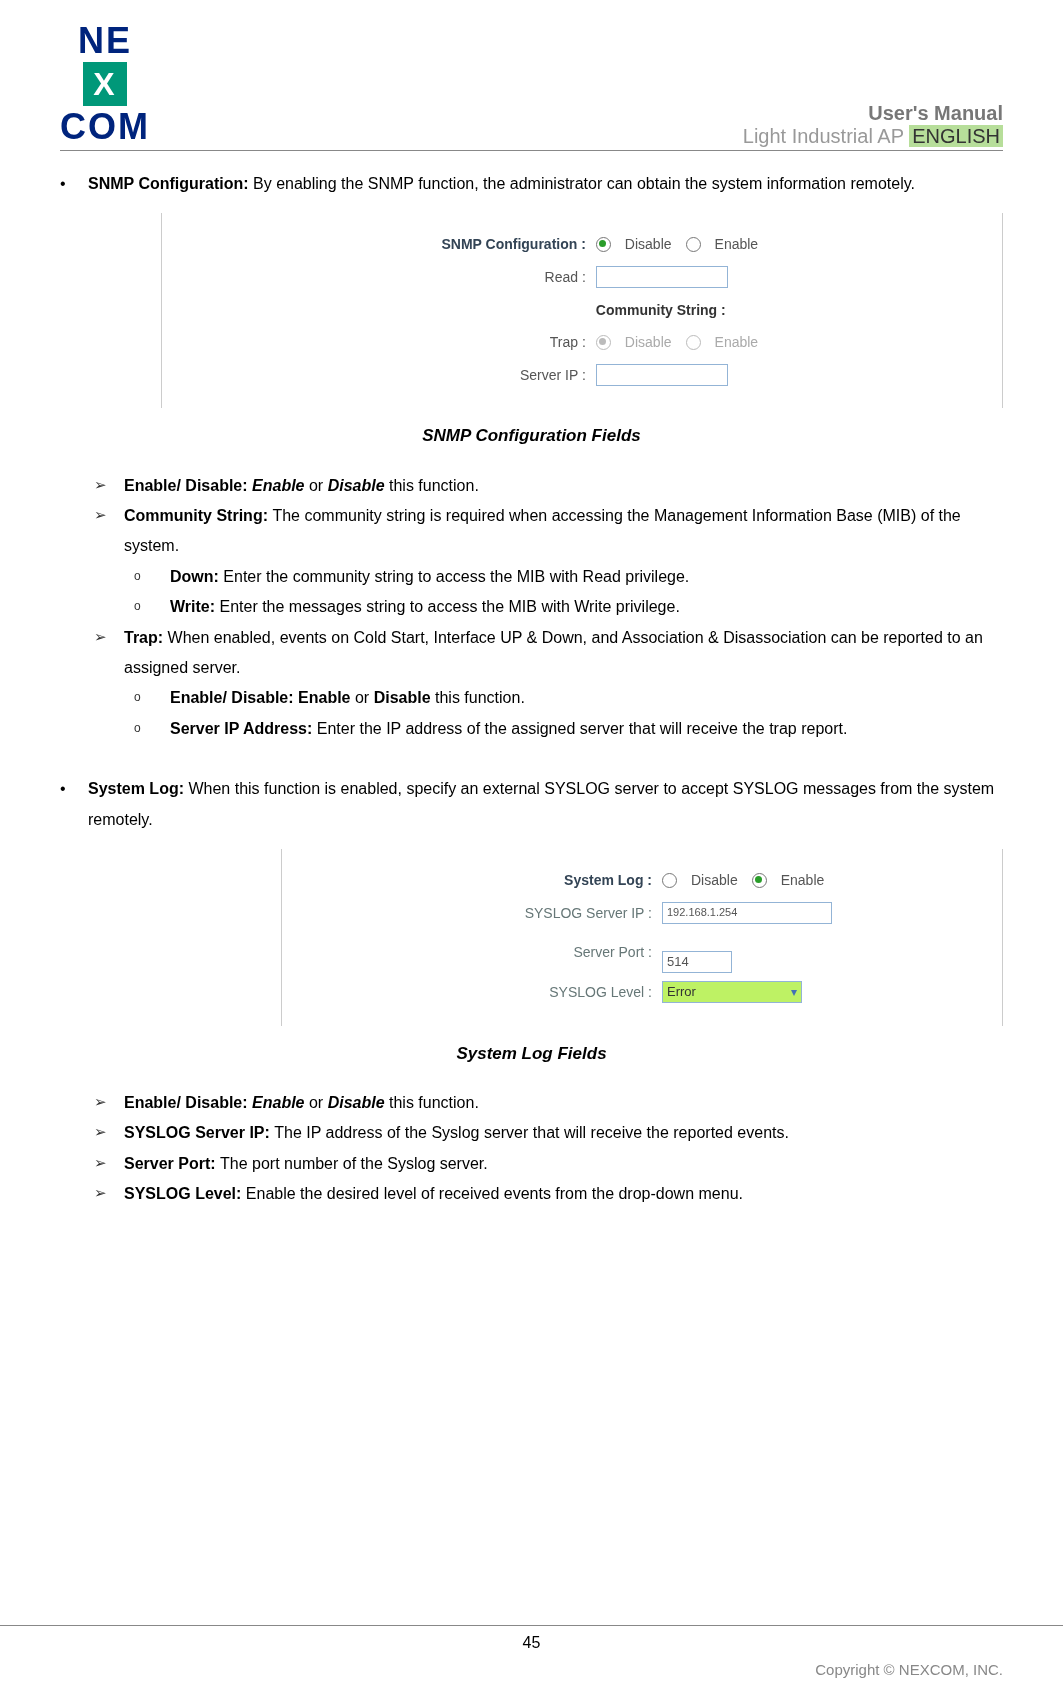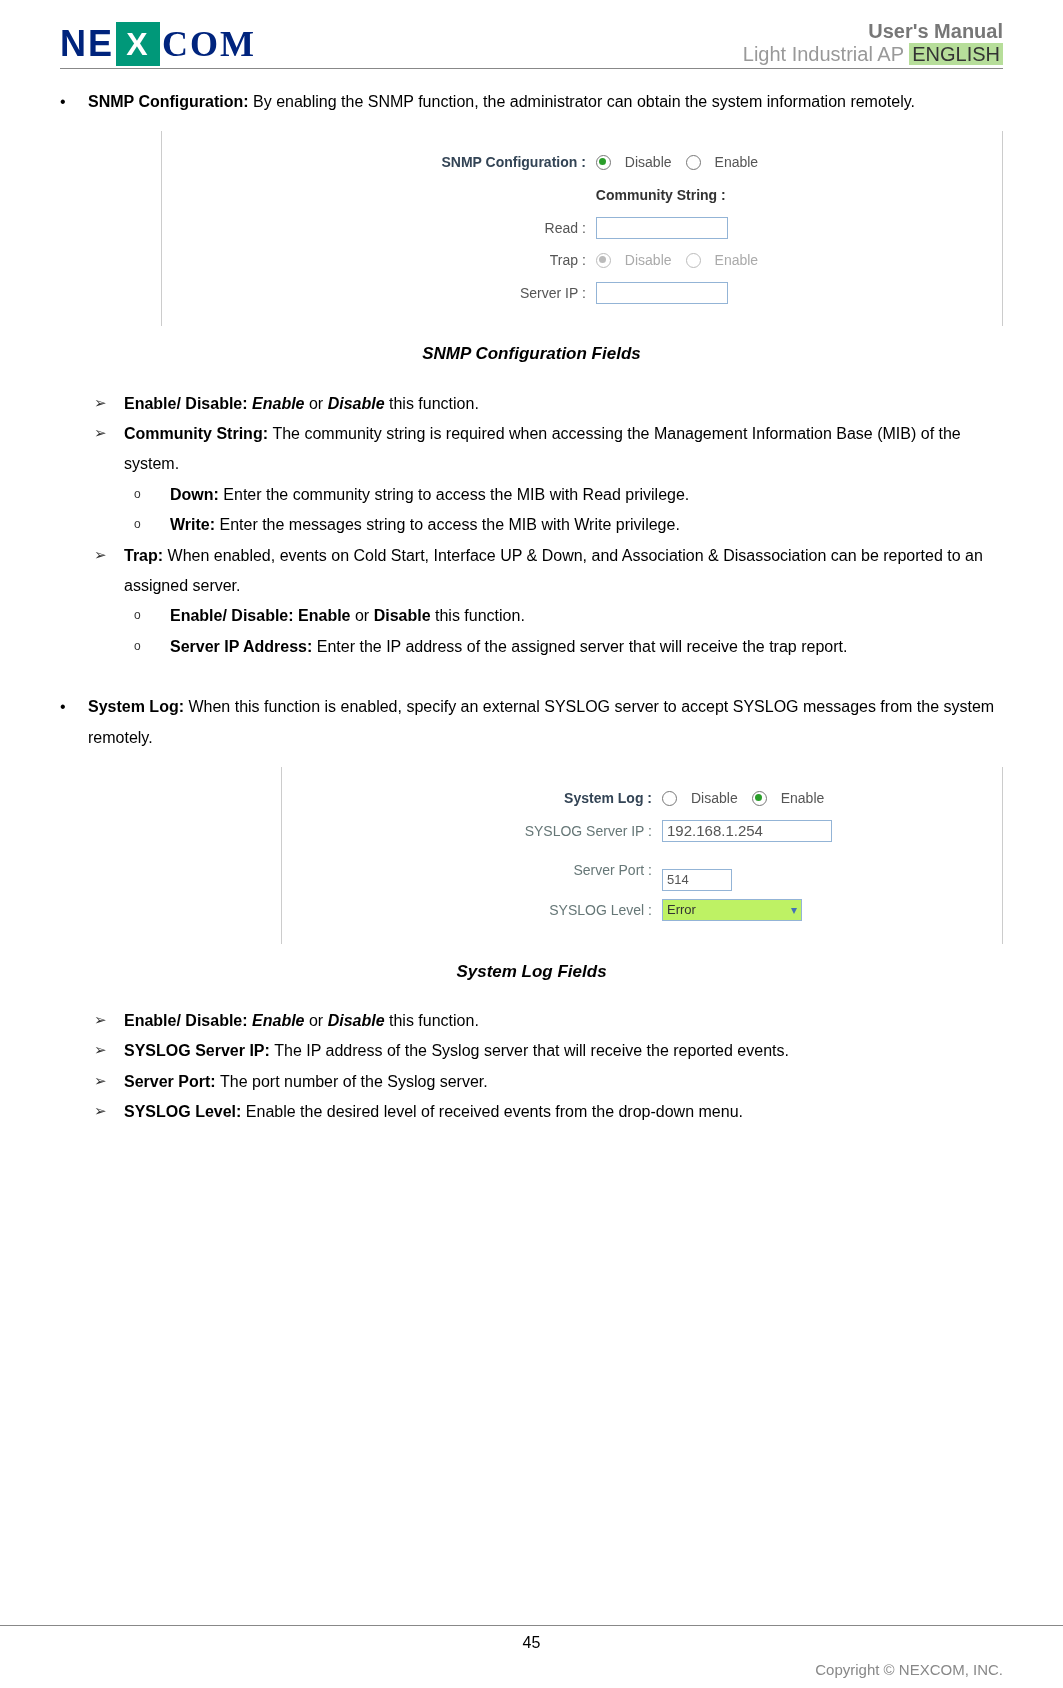--- a/index.html
+++ b/index.html
@@ -27,36 +27,37 @@
     margin-bottom: 18px;
   }
   .logo {
     display: flex;
     align-items: center;
     font-family: Arial, sans-serif;
     font-weight: 900;
     font-size: 36px;
     letter-spacing: 2px;
     color: #00247d;
+    flex-direction: column;
   }
   .logo .ne { color: #00247d; }
   .logo .x-wrap {
     display:inline-flex;
     width: 44px; height: 44px;
     background: #009879;
     color: #fff;
     align-items: center;
     justify-content: center;
     margin: 0 2px;
     font-size: 32px;
     font-weight: 900;
     position: relative;
   }
   .logo .x-wrap .xpart { position:relative; }
-  .logo .com { color: #00247d; font-family: Liberation Serif, serif; }
+  .logo .com { color: #00247d; }
   .header-right {
     text-align: right;
     font-family: "Trebuchet MS", sans-serif;
     color: #888;
   }
   .header-right .line1 { font-weight: bold; font-size: 20px; color:#777;}
   .header-right .line2 { font-size: 20px; color:#999;}
   .header-right .line2 .eng { background:#b7de9a; color:#333; padding:0 3px;text-align:center;}
   .content { line-height: 1.9; }
   .bullet-row { display:flex; align-items:flex-start; margin-top:4px;}
@@ -159,28 +160,28 @@
           <div class="row">
             <div class="lab">SNMP Configuration :</div>
             <div class="val">
               <span class="radio-dot green sel"></span>
               <span>Disable</span>
               <span class="radio-dot"></span>
               <span>Enable</span>
             </div>
           </div>
           <div class="row">
+            <div class="lab2">Read :</div>
+            <div class="val">
+                <span class="txtin"></span>
+              </div>
+          </div>
+          <div class="row">
             <div class="lab2"></div>
             <div class="val bold" style="color:#333;">Community String :</div>
-          </div>
-          <div class="row">
-            <div class="lab2">Read :</div>
-            <div class="val">
-                <span class="txtin"></span>
-              </div>
           </div>
           <div class="row">
             <div class="lab2">Trap :</div>
             <div class="val" style="color:#aaa;">
               <span class="radio-dot grey sel"></span>
               <span>Disable</span>
               <span class="radio-dot grey"></span>
               <span>Enable</span>
             </div>
           </div>
@@ -260,21 +261,21 @@
             <div class="val">
               <span class="radio-dot"></span>
               <span>Disable</span>
               <span class="radio-dot green sel"></span>
               <span>Enable</span>
             </div>
           </div>
           <div class="row">
             <div class="lab">SYSLOG Server IP :</div>
             <div class="val">
-                <span class="txtin wide" style="padding:0 4px; font-size:15px; display:inline-flex; align-items:center;">192.168.1.254</span>
+                <span class="txtin wide" style="padding:0 4px; font-size:11px; display:inline-flex; align-items:center;">192.168.1.254</span>
               </div>
           </div>
           <div class="row">
             <div class="lab">Server Port :</div>
             <div class="val">
                 <span class="txtin narrow" style="padding:0 4px; font-size:13px; display:inline-flex; align-items:center;margin-top:19px;">514</span>
               </div>
           </div>
           <div class="row">
             <div class="lab">SYSLOG Level :</div>

